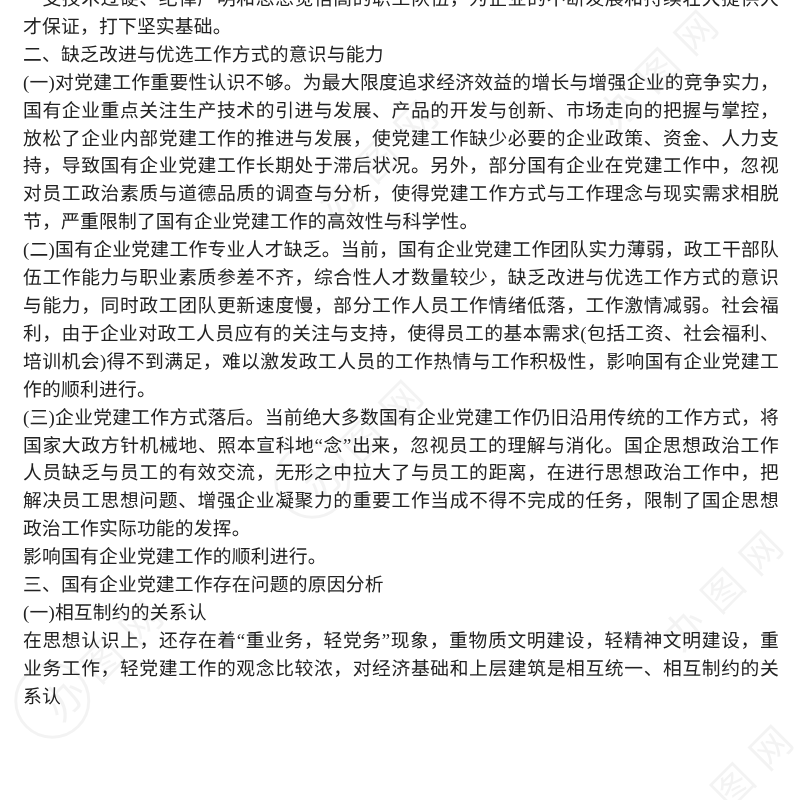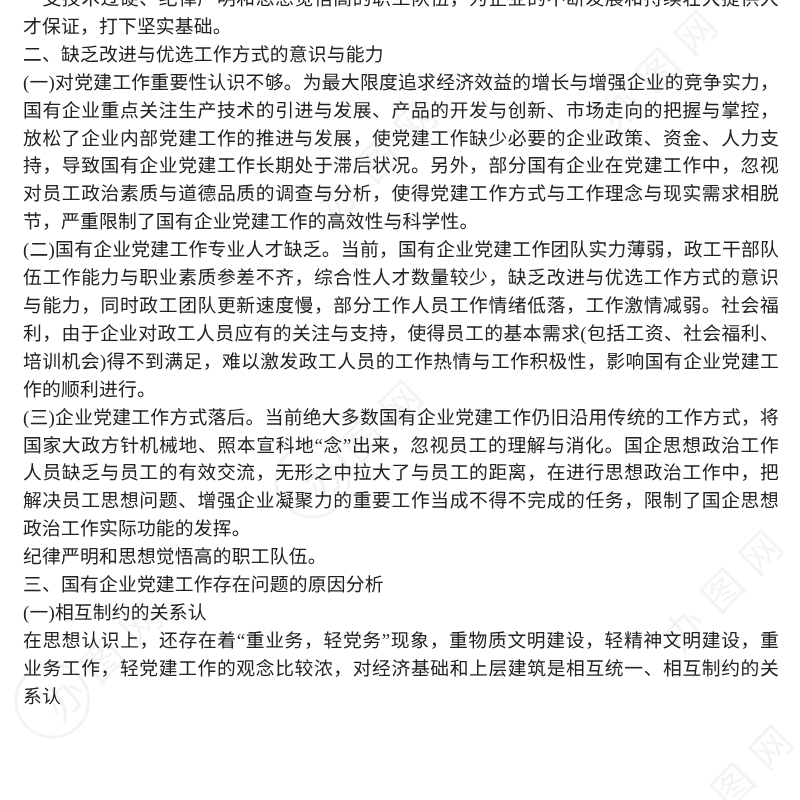--- a/index.html
+++ b/index.html
@@ -76,20 +76,20 @@
   <span class="watermark ringed" style="left:25px; top:625px;">办图网</span>
   <span class="watermark" style="left:655px; top:750px;">办图网</span>
 
   <div class="doc-layer">
     <div class="doc">
       <p>一支技术过硬、纪律严明和思想觉悟高的职工队伍，为企业的不断发展和持续壮大提供人才保证，打下坚实基础。</p>
       <p>二、缺乏改进与优选工作方式的意识与能力</p>
       <p>(一)对党建工作重要性认识不够。为最大限度追求经济效益的增长与增强企业的竞争实力，国有企业重点关注生产技术的引进与发展、产品的开发与创新、市场走向的把握与掌控，放松了企业内部党建工作的推进与发展，使党建工作缺少必要的企业政策、资金、人力支持，导致国有企业党建工作长期处于滞后状况。另外，部分国有企业在党建工作中，忽视对员工政治素质与道德品质的调查与分析，使得党建工作方式与工作理念与现实需求相脱节，严重限制了国有企业党建工作的高效性与科学性。</p>
       <p>(二)国有企业党建工作专业人才缺乏。当前，国有企业党建工作团队实力薄弱，政工干部队伍工作能力与职业素质参差不齐，综合性人才数量较少，缺乏改进与优选工作方式的意识与能力，同时政工团队更新速度慢，部分工作人员工作情绪低落，工作激情减弱。社会福利，由于企业对政工人员应有的关注与支持，使得员工的基本需求(包括工资、社会福利、培训机会)得不到满足，难以激发政工人员的工作热情与工作积极性，影响国有企业党建工作的顺利进行。</p>
       <p>(三)企业党建工作方式落后。当前绝大多数国有企业党建工作仍旧沿用传统的工作方式，将国家大政方针机械地、照本宣科地“念”出来，忽视员工的理解与消化。国企思想政治工作人员缺乏与员工的有效交流，无形之中拉大了与员工的距离，在进行思想政治工作中，把解决员工思想问题、增强企业凝聚力的重要工作当成不得不完成的任务，限制了国企思想政治工作实际功能的发挥。</p>
-      <p>纪律严明和思想觉悟高的职工队伍。</p>
+      <p>影响国有企业党建工作的顺利进行。</p>
       <p>三、国有企业党建工作存在问题的原因分析</p>
       <p>(一)相互制约的关系认</p>
       <p>在思想认识上，还存在着“重业务，轻党务”现象，重物质文明建设，轻精神文明建设，重业务工作，轻党建工作的观念比较浓，对经济基础和上层建筑是相互统一、相互制约的关系认</p>
     </div>
   </div>
 
 </div>
 
 </body></html>

